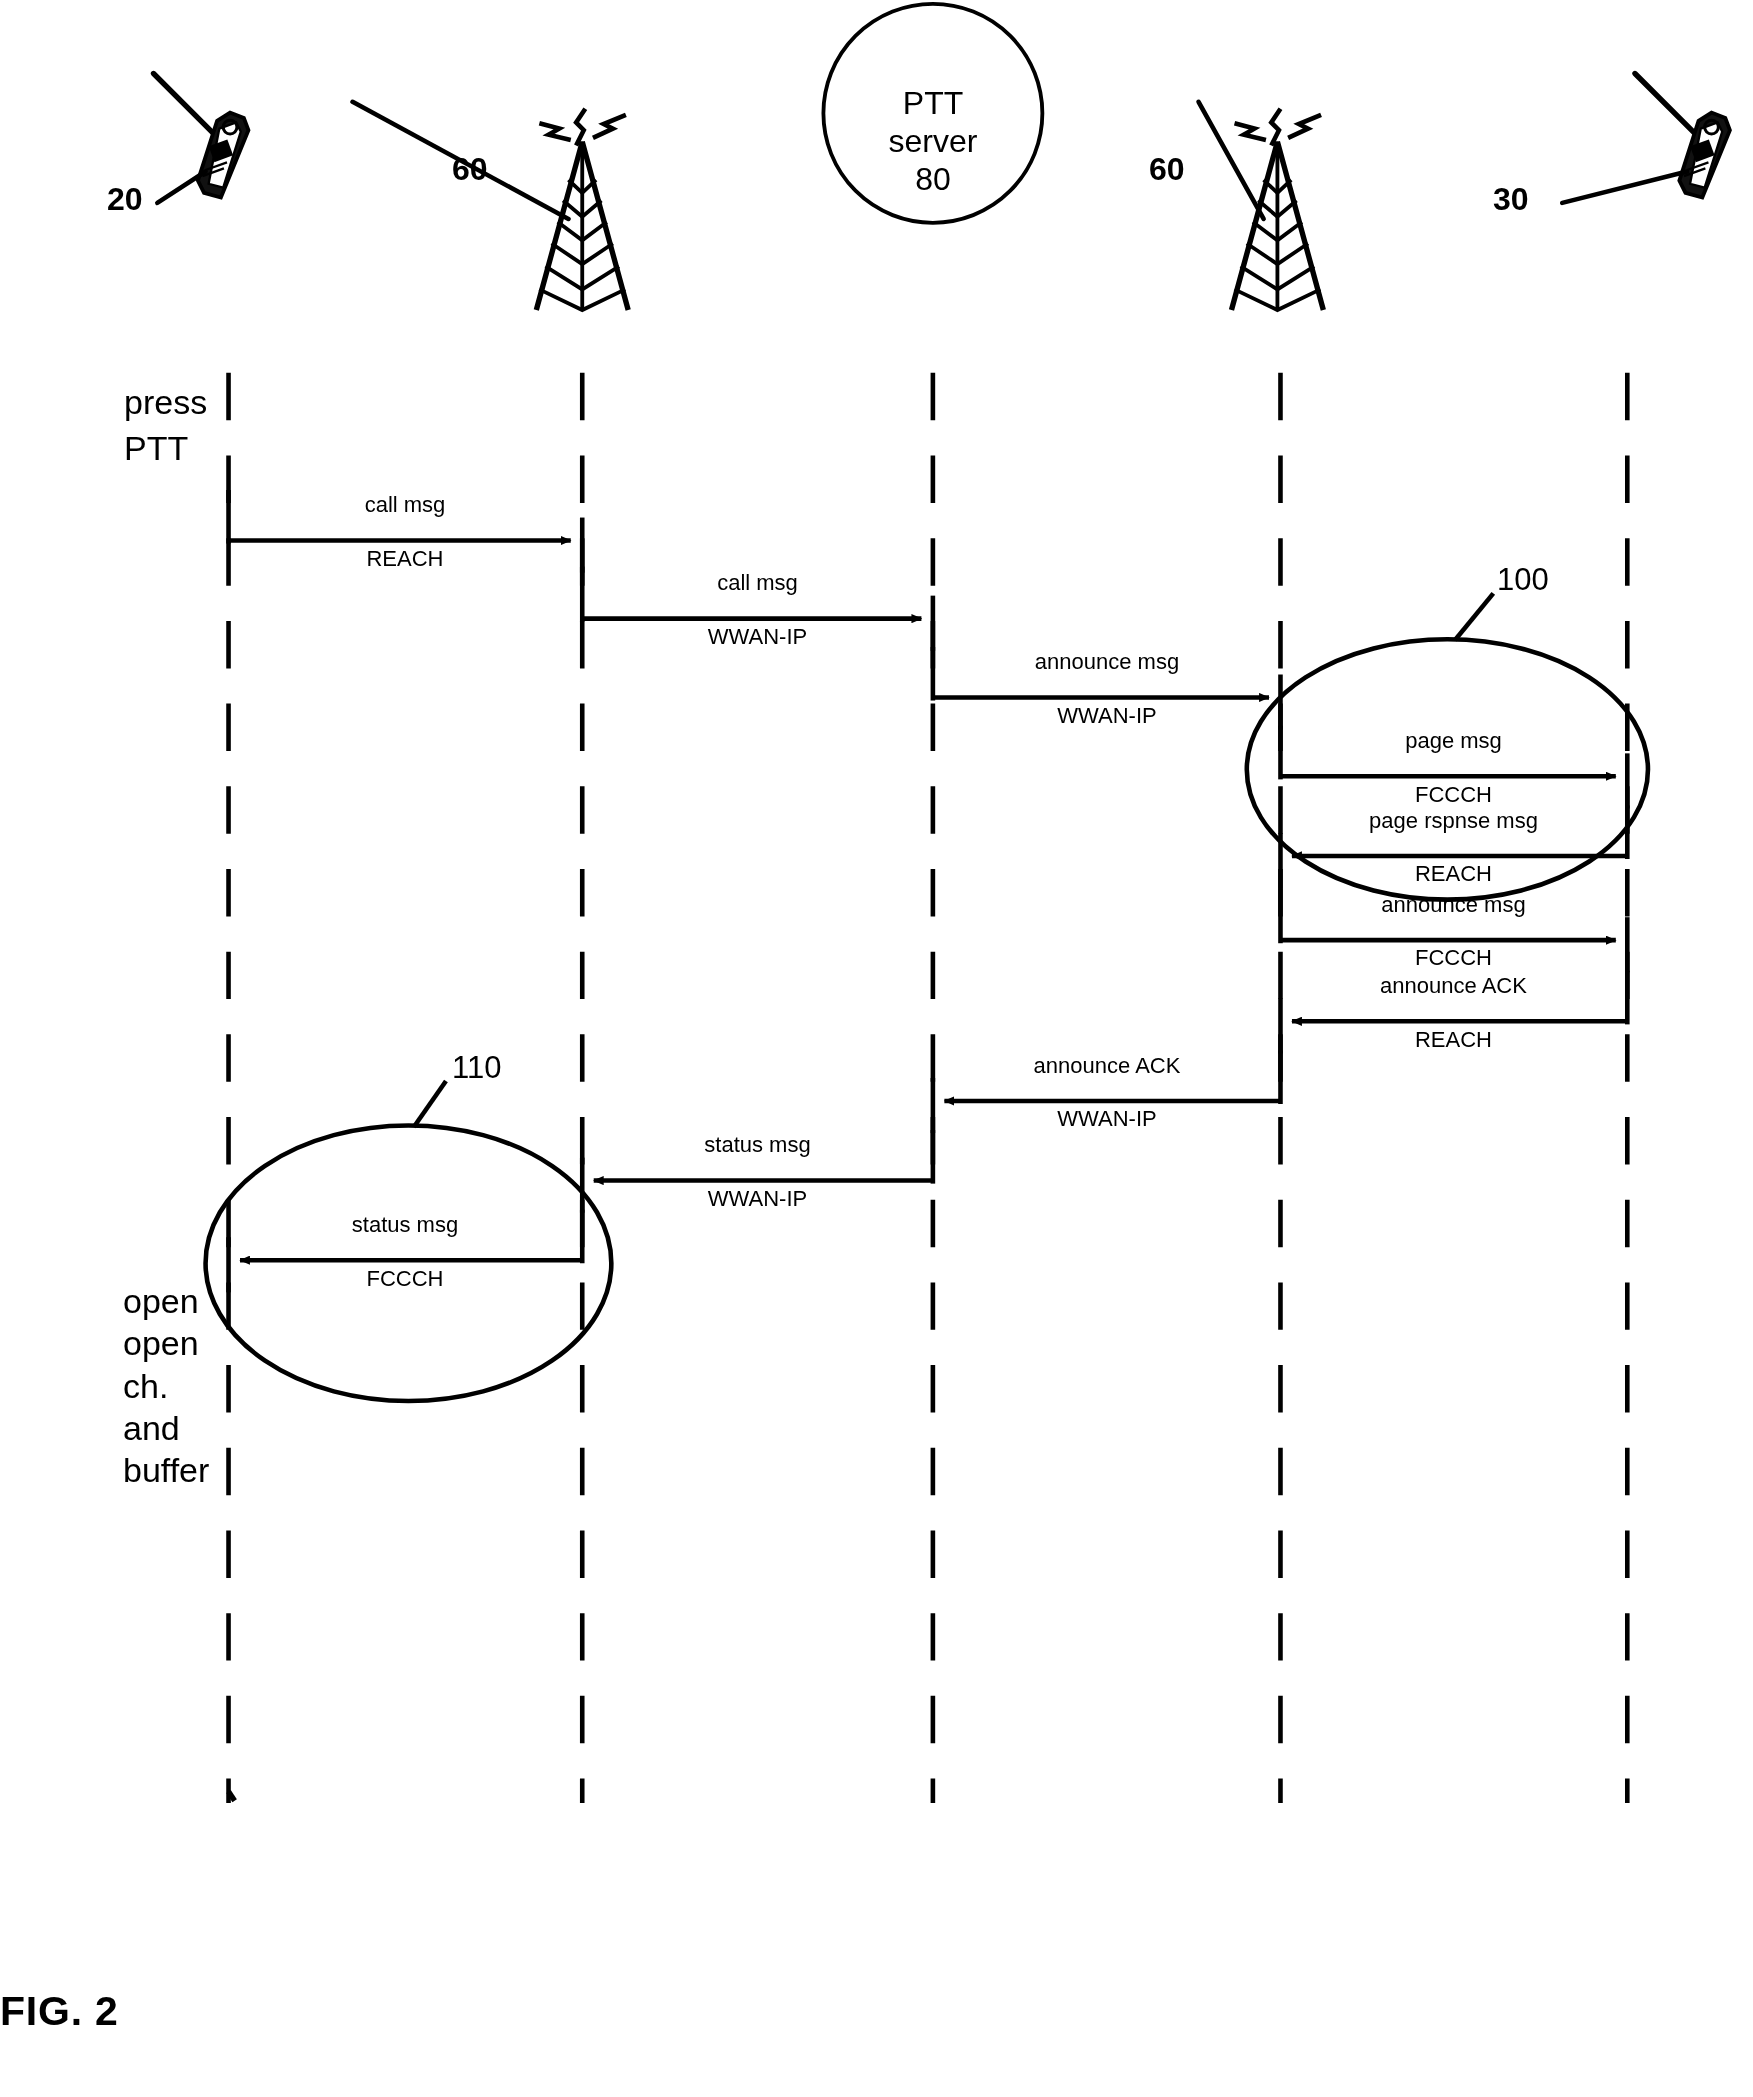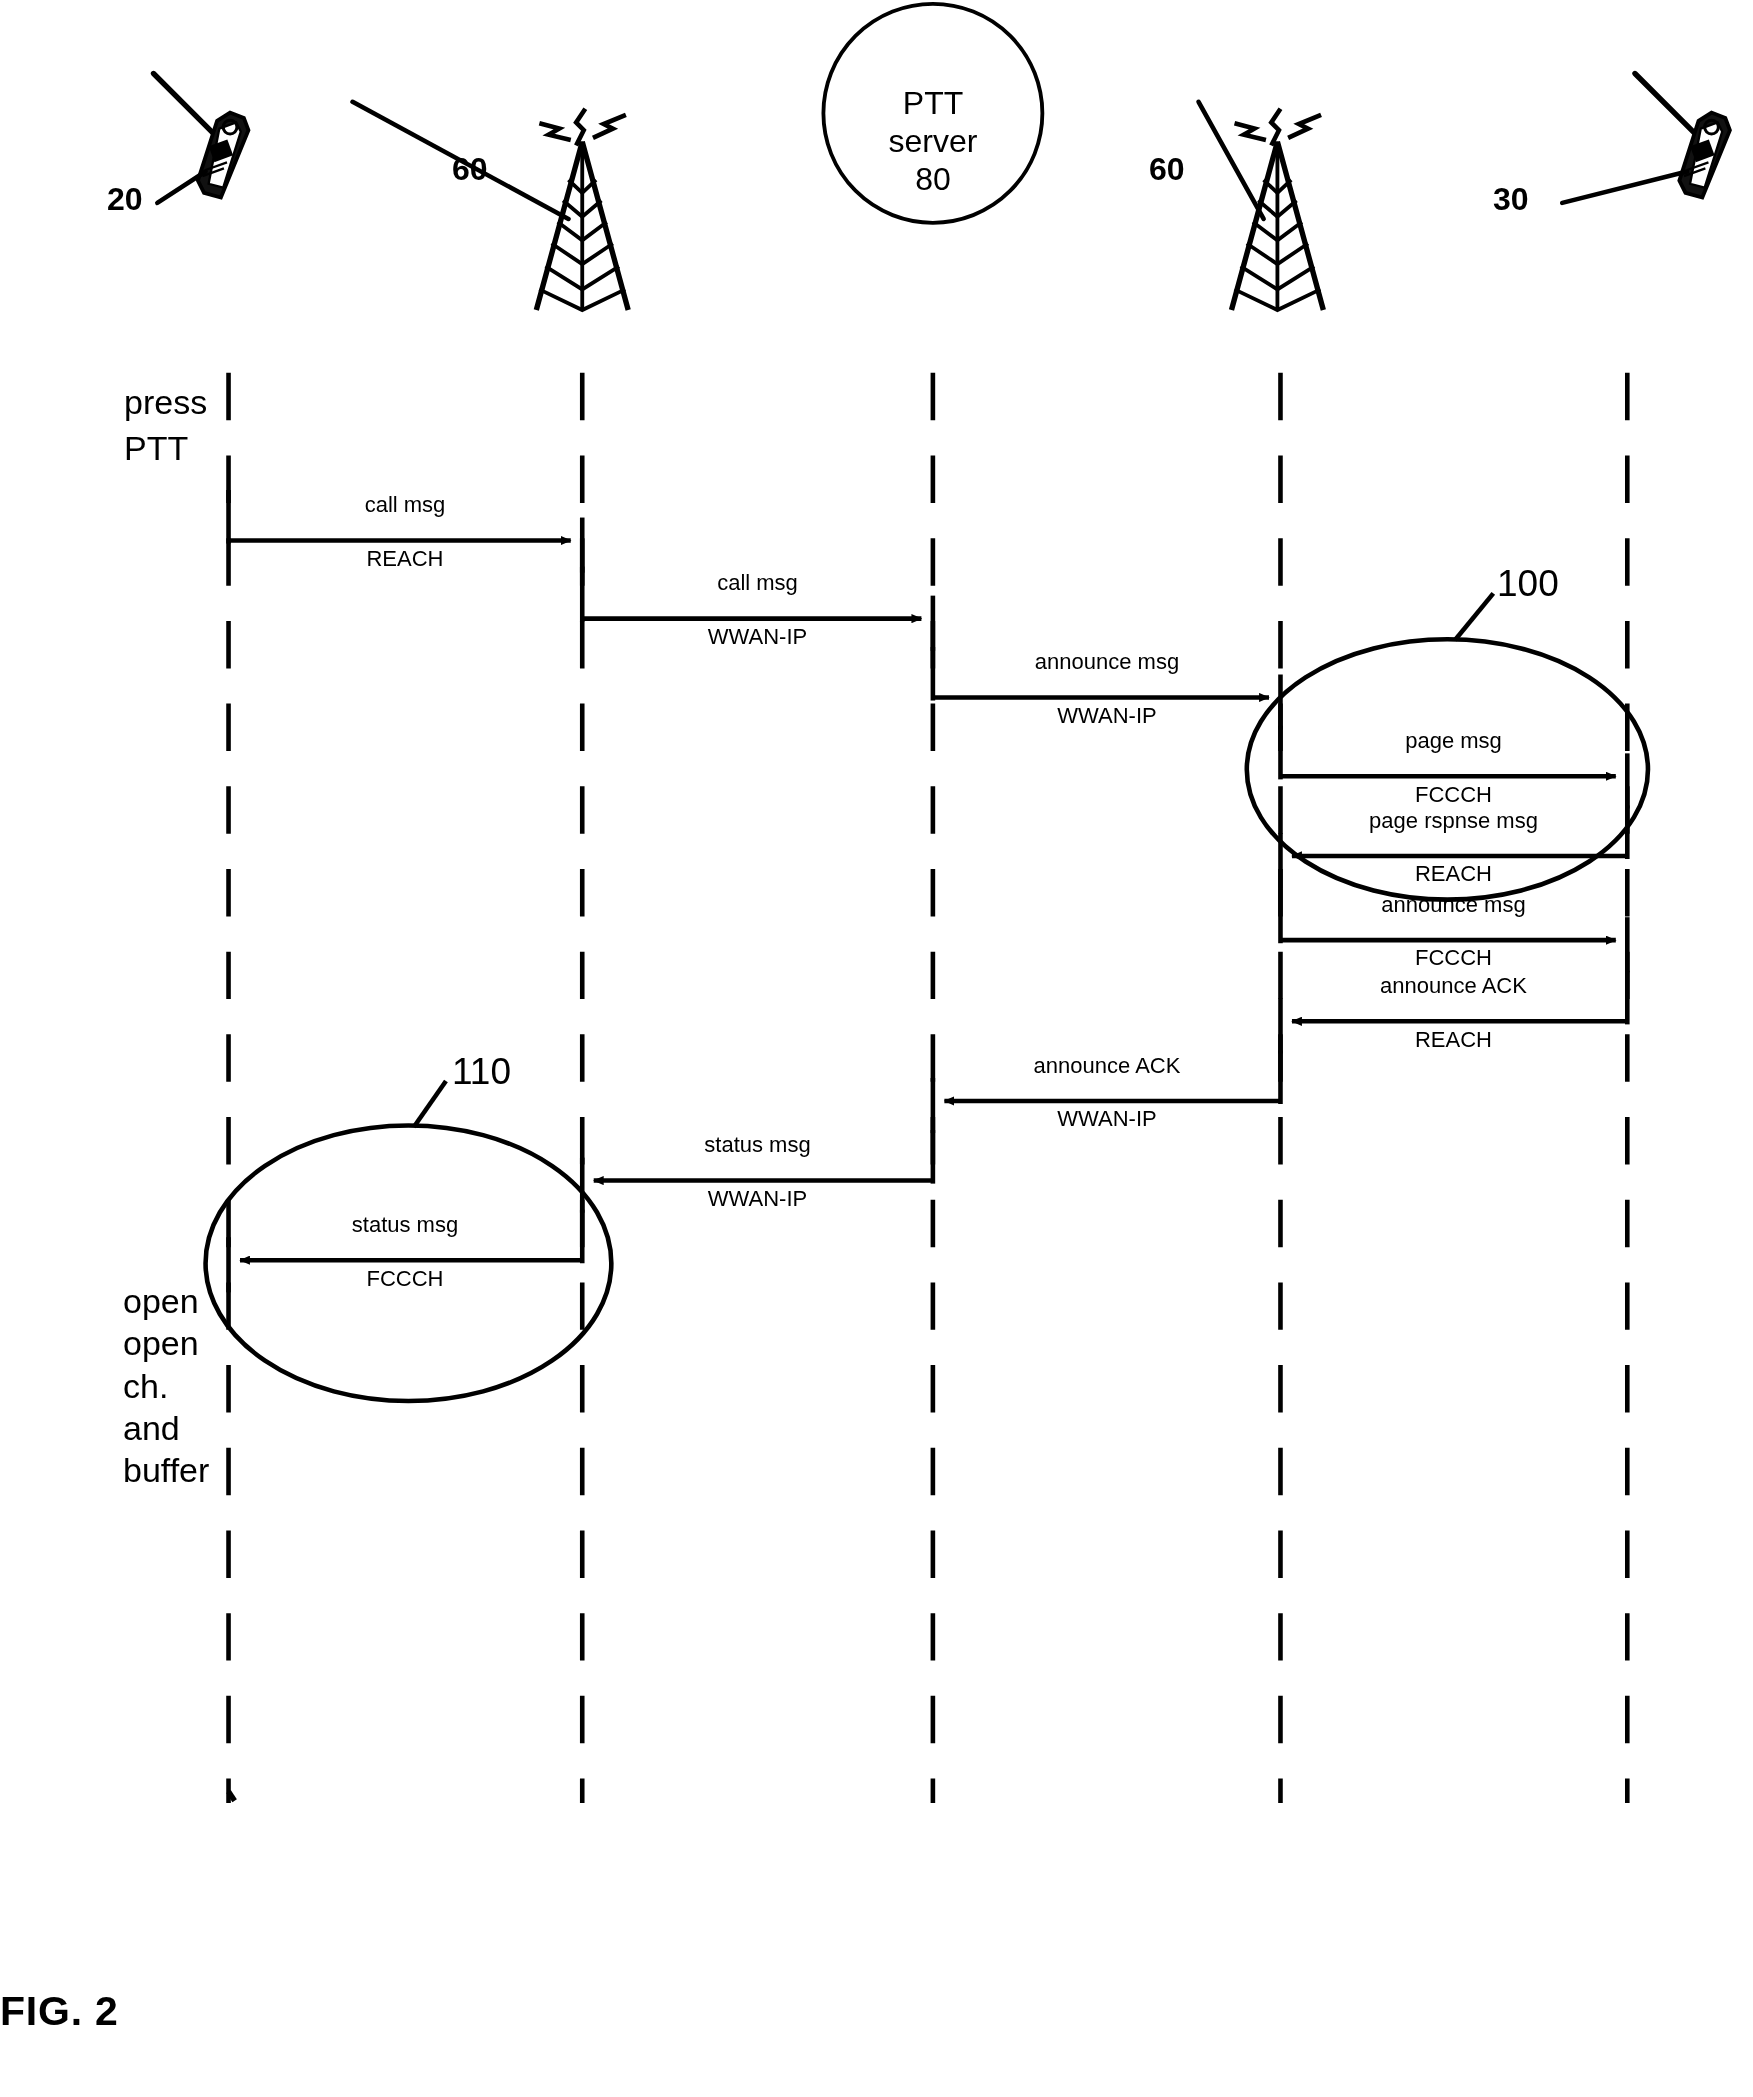--- a/index.html
+++ b/index.html
@@ -37,21 +37,21 @@
   }
   .node-text {
     font-size: 32px;
     text-align: center;
   }
   .side-text {
     font-size: 34px;
     line-height: 1.25;
   }
   .callout-num {
-    font-size: 37px;
+    font-size: 31px;
   }
   .fig-label {
     font-size: 41px;
     font-weight: bold;
     letter-spacing: 0.8px;
   }
 </style>
 </head>
 <body>
 

